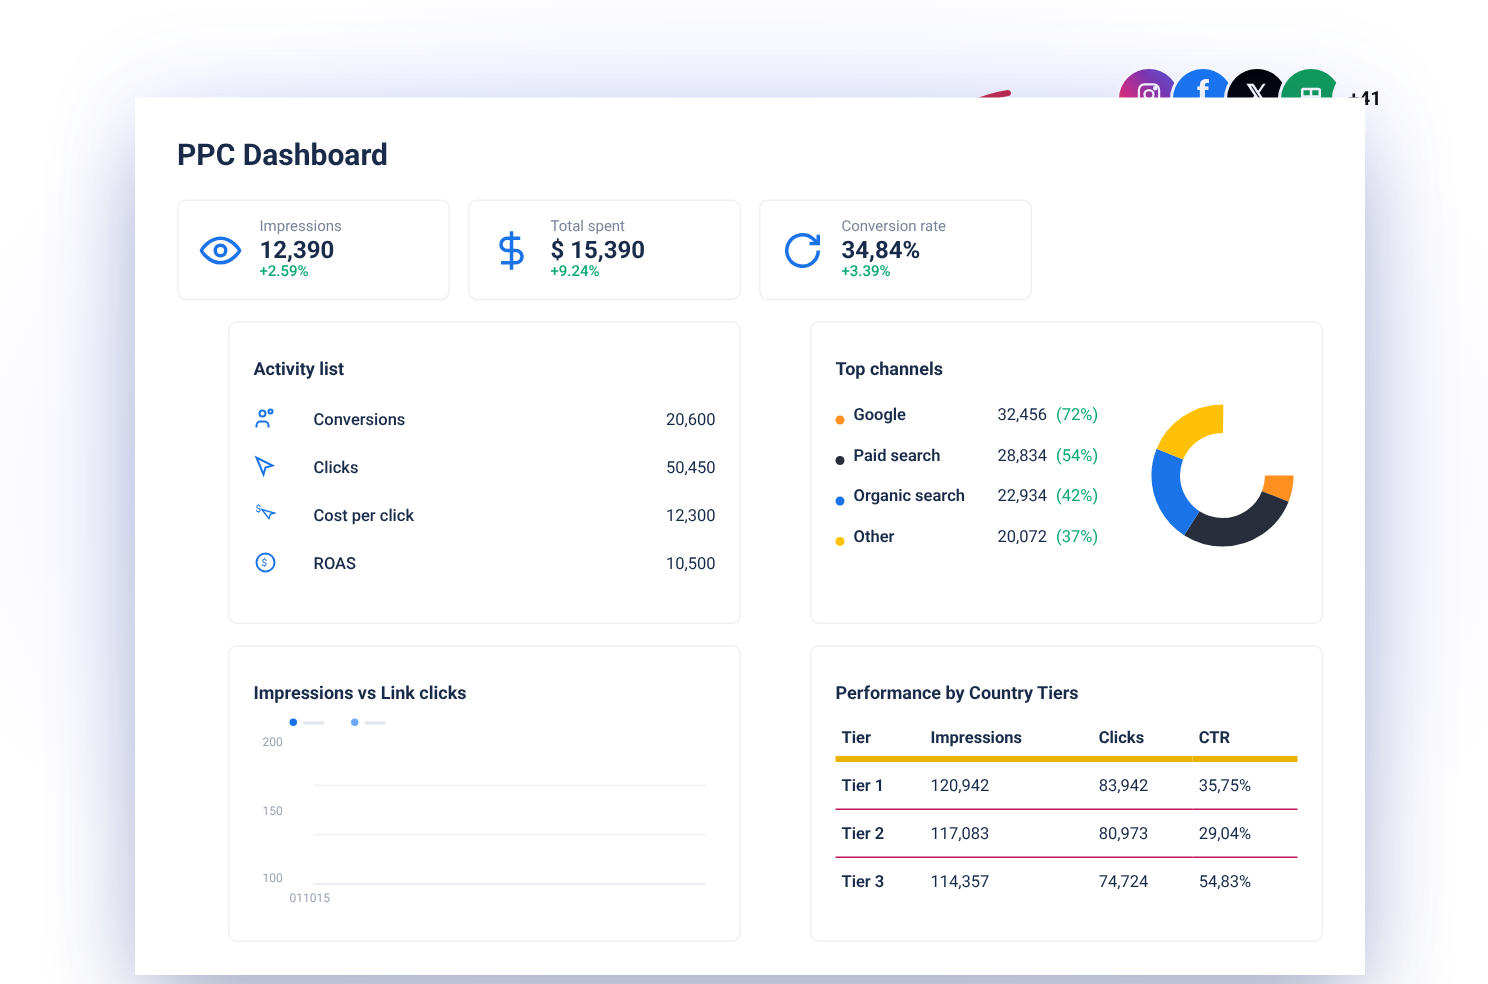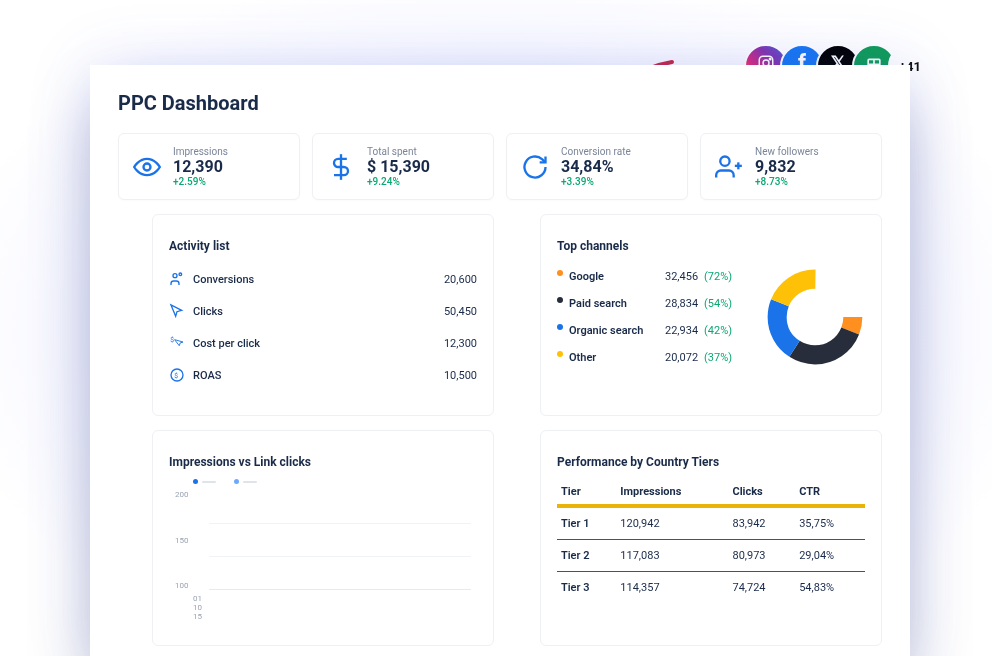--- a/index.html
+++ b/index.html
@@ -108,29 +108,29 @@
       font-weight: 700;
       color: #1a2b4a;
       margin-bottom: 10px;
     }
     .activity-row {
       display: flex;
       align-items: center;
       justify-content: space-between;
       padding: 8px 0;
     }
-    .activity-left { display: flex; align-items: center; gap: 8px; }
+    .activity-left { display: flex; align-items: center; gap: 24px; }
     .activity-icon { width: 16px; height: 16px; color: #1a73e8; }
     .activity-label { font-size: 11px; color: #1a2b4a; font-weight: 500; }
     .activity-value { font-size: 11px; color: #1a2b4a; }
     .channels-body { display: flex; align-items: center; gap: 14px; }
     .channels-list { flex: 1; }
     .channel-row {
       display: flex;
-      align-items: flex-start;
+      align-items: flex-end;
       gap: 6px;
       padding: 7px 0;
       font-size: 11px;
     }
     .dot { width: 6px; height: 6px; border-radius: 50%; flex-shrink: 0; }
     .channel-name { color: #1a2b4a; font-weight: 600; flex: 0 0 90px; }
     .channel-val { color: #1a2b4a; }
     .channel-pct { color: #0aa874; }
     .donut { width: 100px; height: 100px; }
     .bar-chart { display: flex; align-items: flex-end; gap: 16px; height: 100px; padding: 0 6px; }
@@ -145,21 +145,21 @@
       padding-right: 4px;
     }
     .bars-area { flex: 1; display: flex; justify-content: space-around; align-items: flex-end; height: 100%; border-bottom: 1px solid #e8eaf0; position: relative;}
     .bars-area::before, .bars-area::after { content:''; position:absolute; left:0; right:0; height:1px; background:#f0f2f6; }
     .bars-area::before { top: 33%; }
     .bars-area::after { top: 66%; }
     .bar-group { display: flex; gap: 6px; align-items: flex-end; position: relative; z-index: 1;}
     .bar { width: 26px; border-radius: 2px 2px 0 0; }
     .bar-a { background: #1a73e8; }
     .bar-b { background: #6ea8fe; }
-    .x-labels { display: flex; justify-content: flex-start; margin-top: 4px; font-size: 8px; color: #9aa3b2; padding-left: 24px; flex-direction: column; }
+    .x-labels { display: flex; justify-content: flex-start; margin-top: 4px; font-size: 8px; color: #9aa3b2; padding-left: 24px; }
     .legend-dots { display:flex; gap:18px; margin-bottom:6px; padding-left: 24px;}
     .legend-item { display:flex; align-items:center; gap:4px;}
     .legend-dot { width:5px; height:5px; border-radius:50%; }
     .legend-line { width:14px; height:2px; background:#dfe3ea; border-radius:1px;}
     table { width: 100%; border-collapse: collapse; font-size: 11px; }
     th {
       text-align: left;
       font-weight: 700;
       color: #1a2b4a;
       padding: 6px 4px;
@@ -239,33 +239,20 @@
     </div>
     <div class="kpi-card">
       <svg class="kpi-icon" viewBox="0 0 24 24" fill="none" stroke="currentColor" stroke-width="2">
           <path d="M21 12a9 9 0 1 1-3-6.7L21 8"></path>
           <polyline points="21 3 21 8 16 8"></polyline>
         </svg>
       <div>
         <div class="kpi-label">Conversion rate</div>
         <div class="kpi-value">34,84%</div>
         <div class="kpi-delta">+3.39%</div>
-      </div>
-    </div>
-    <div class="kpi-card">
-      <svg class="kpi-icon" viewBox="0 0 24 24" fill="none" stroke="currentColor" stroke-width="2">
-          <path d="M16 21v-2a4 4 0 0 0-4-4H5a4 4 0 0 0-4 4v2"></path>
-          <circle cx="8.5" cy="7" r="4"></circle>
-          <line x1="20" y1="8" x2="20" y2="14"></line>
-          <line x1="23" y1="11" x2="17" y2="11"></line>
-        </svg>
-      <div>
-        <div class="kpi-label">New followers</div>
-        <div class="kpi-value">9,832</div>
-        <div class="kpi-delta">+8.73%</div>
       </div>
     </div>
   </div>
 
   <div class="mid-row">
     <div class="panel">
       <div class="panel-title">Activity list</div>
       <div class="activity-row">
         <div class="activity-left">
           <svg class="activity-icon" viewBox="0 0 24 24" fill="none" stroke="currentColor" stroke-width="2">

